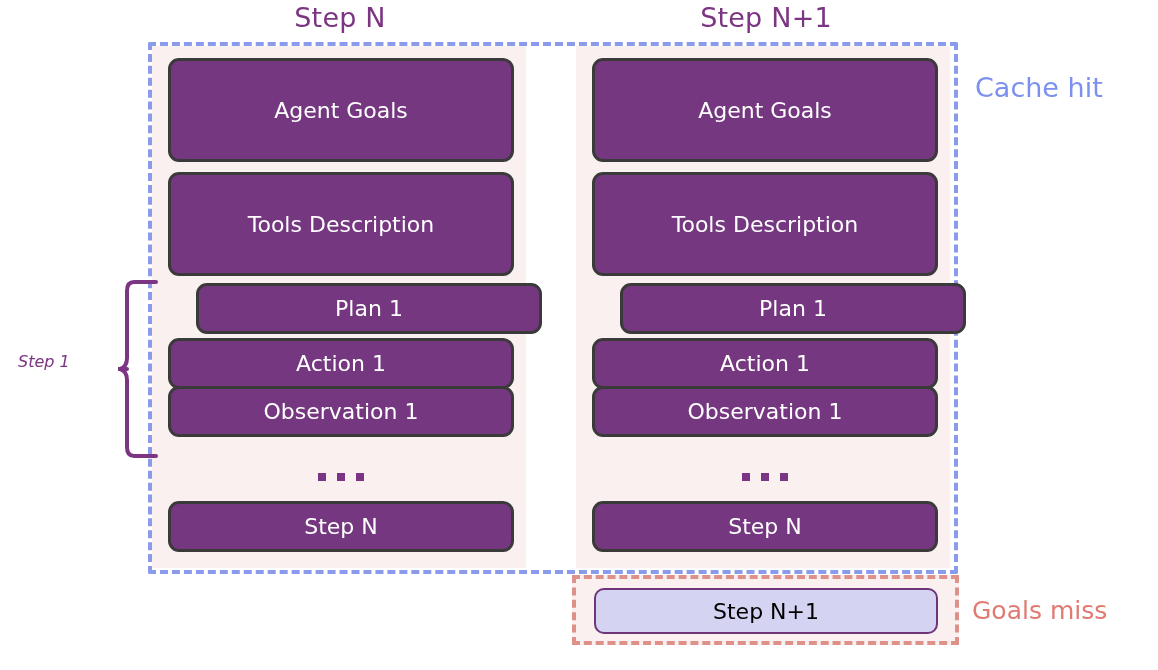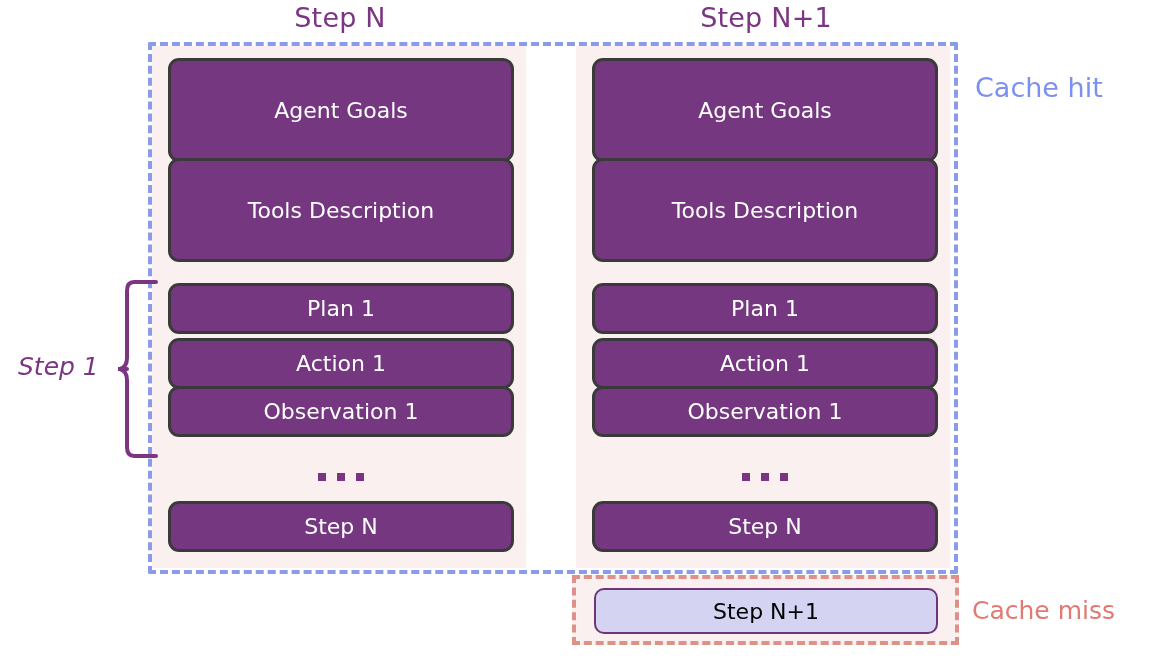--- a/index.html
+++ b/index.html
@@ -65,22 +65,22 @@
     justify-content: center;
     text-align: left;
     left: 16px;
     width: 346px;
   }
   .block.tall  { height: 104px; }
   .block.short { height: 51px; }
 
   
   .row-goals { top: 12px;  }
-  .row-tools { top: 112px; }
-  .row-plan  { top: 237px; }
+  .row-tools { top: 126px; }
+  .row-plan  { top: 237px; margin-left: 28px; }
   .row-act   { top: 292px; }
   .row-obs   { top: 340px; }
   .row-stepn { top: 455px; }
 
   
   .ellipsis {
     position: absolute;
     left: 16px;
     width: 346px;
     top: 414px;
@@ -148,21 +148,21 @@
     position: absolute;
     left: 118px;
     top: 278px;
     width: 40px;
     height: 182px;
   }
   #step1-label {
     position: absolute;
     left: 18px;
     top: 352px;
-    font-size: 25px;
+    font-size: 16px;
     font-style: italic;
     color: #7B3582;
     white-space: nowrap;
   }
 </style>
 </head>
 <body>
 
 <div class="col-title" id="title-left">Step N</div>
 <div class="col-title" id="title-right">Step N+1</div>
@@ -208,19 +208,19 @@
     <span></span>
   </div>
 
   <div class="block short row-stepn">Step N</div>
 </div>
 
 <div id="cache-hit-label">Cache hit</div>
 
 <div class="cache-miss-region"></div>
 <div id="step-next-block">Step N+1</div>
-<div id="cache-miss-label">Cache miss</div>
+<div id="cache-miss-label">Goals miss</div>
 
 <svg id="step1-brace" viewBox="0 0 40 182">
   <path d="M38 4 L16 4 Q9 4 9 13 L9 80 Q9 89 2 91 Q9 93 9 102 L9 169 Q9 178 16 178 L38 178" fill="none" stroke="#7B3582" stroke-width="4" stroke-linecap="round" stroke-linejoin="round"></path>
   <line x1="0" y1="91" x2="9" y2="91" stroke="#7B3582" stroke-width="4" stroke-linecap="round"></line>
 </svg>
 <div id="step1-label">Step 1</div>
 
 </body></html>

